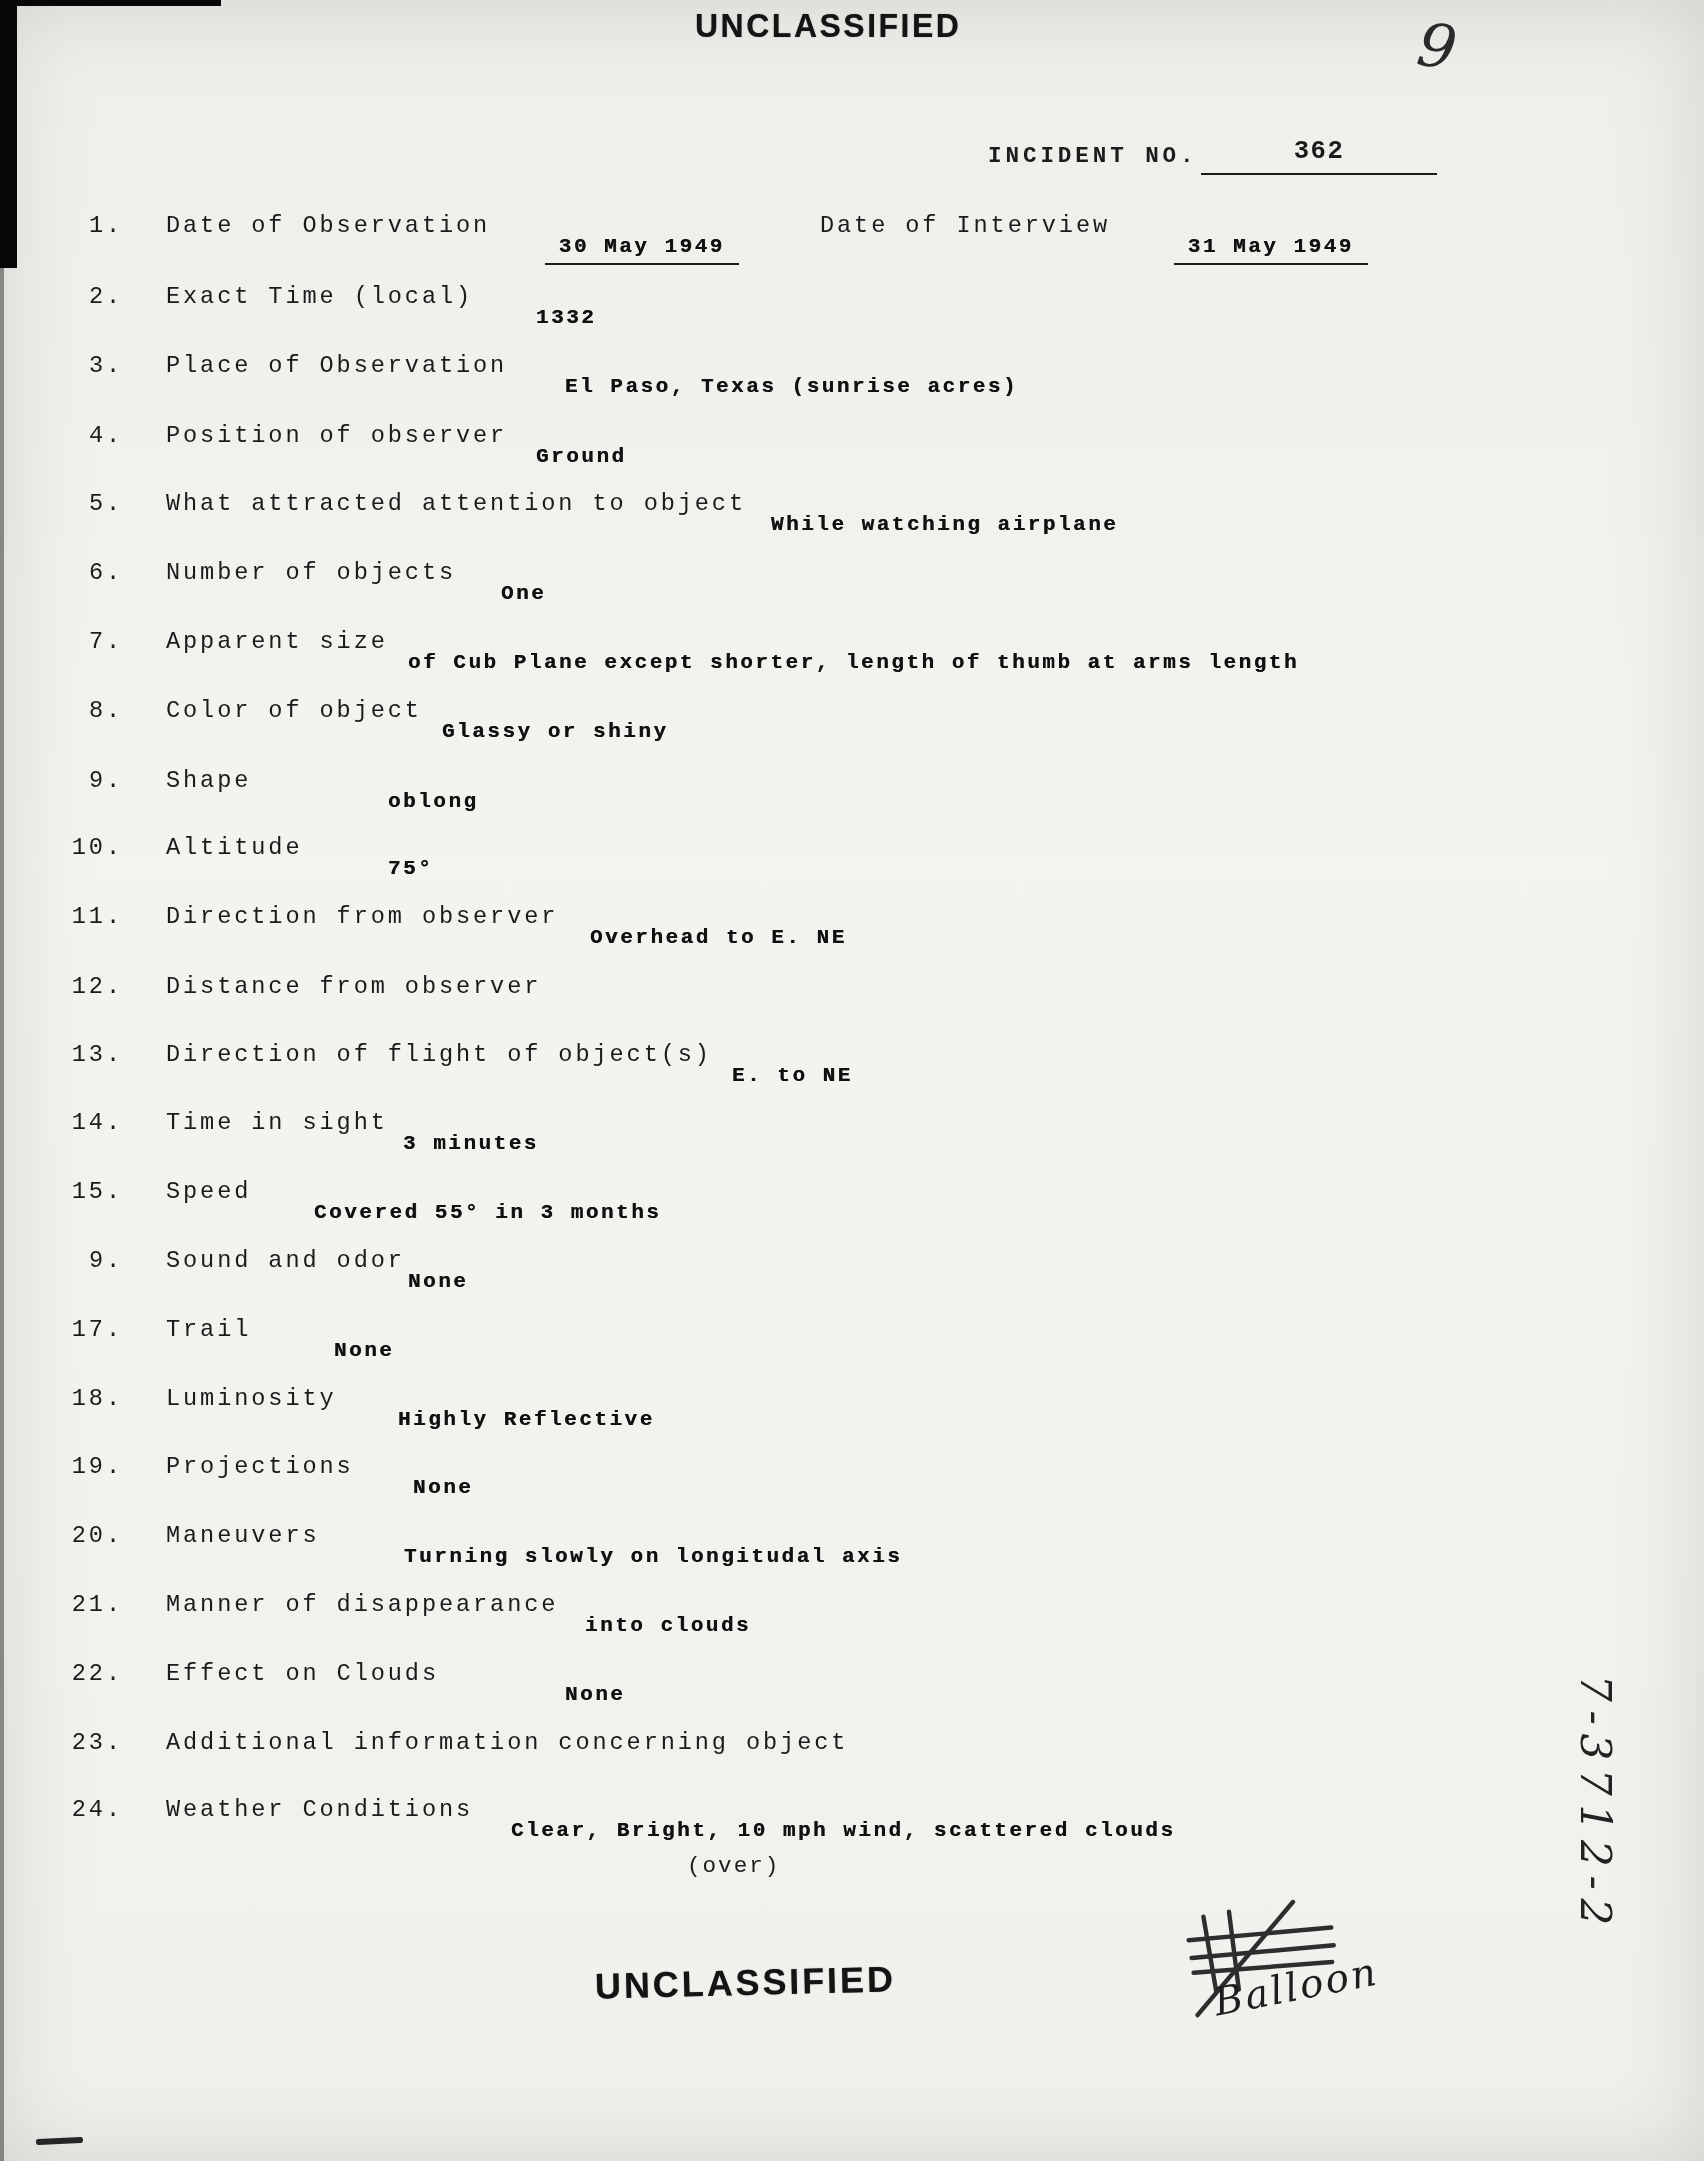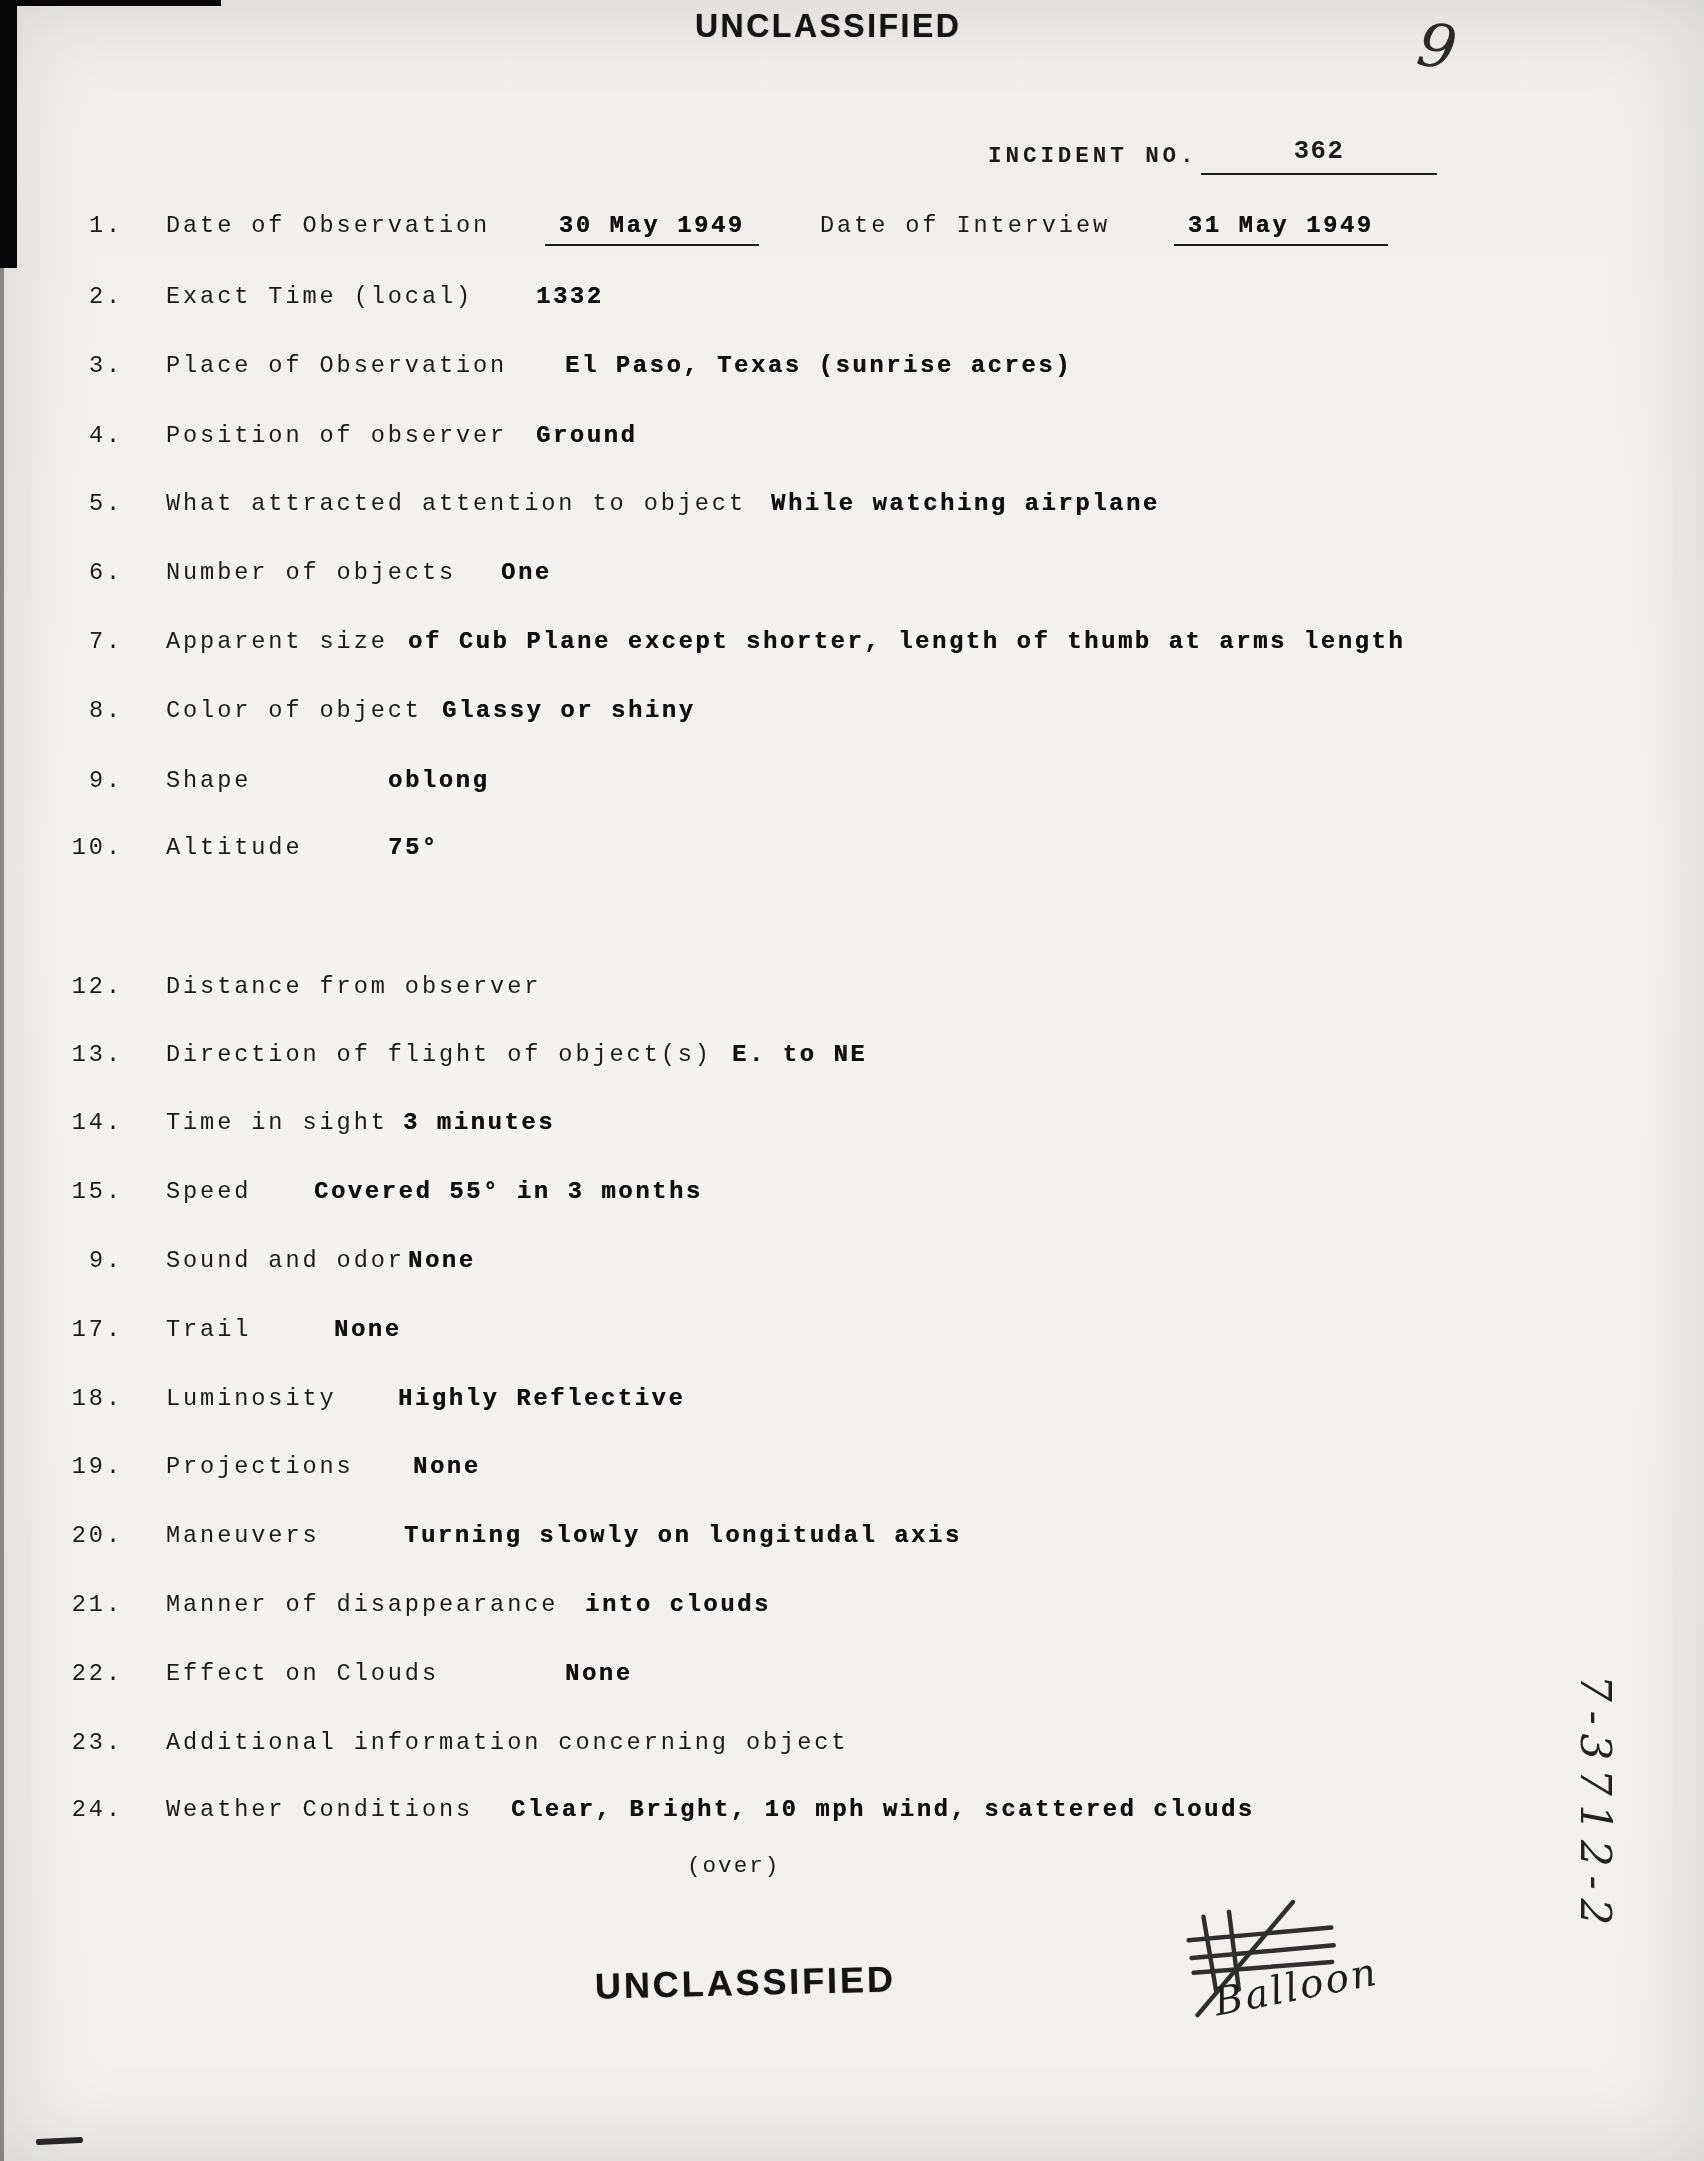--- a/index.html
+++ b/index.html
@@ -53,22 +53,23 @@
     text-align:center;font-size:25.6px;font-weight:700;letter-spacing:1.5px;
     border-bottom:2.5px solid #1c1c1c;padding-bottom:6.9px;
   }
 
   
   .row{position:absolute;left:0;width:100%;height:61px;white-space:nowrap;font-size:23.6px;letter-spacing:2.9px;}
   .num{position:absolute;left:59px;width:64px;text-align:right;}
   .label{position:absolute;left:166px;}
   .answer{
     position:absolute;
-    font-weight:700;color:#101010;font-size:24px;letter-spacing:2.5px;
+    font-weight:700;color:#101010;font-size:21px;letter-spacing:2.5px;
     text-shadow:0.3px 0 0 rgba(10,10,10,.8);
+    margin-top:23px;
   }
   .filled{border-bottom:2px solid #1c1c1c;padding:0 13.8px 4.9px 13.8px;}
   .label2{position:absolute;font-weight:400;}
 
   .over-note{position:absolute;left:687px;top:1853px;font-size:22.6px;letter-spacing:2px;}
 
   .scribble{position:absolute;left:1169px;top:1898px;}
 </style>
 </head>
 <body>
@@ -140,20 +141,25 @@
     <span class="label">Shape</span>
     <span class="answer" style="left:388px">oblong</span>
   </div>
 
   <div class="row" style="top:834px">
     <span class="num">10.</span>
     <span class="label">Altitude</span>
     <span class="answer" style="left:388px">75°</span>
   </div>
 
+  <div class="row" style="top:903px">
+    <span class="num">11.</span>
+    <span class="label">Direction from observer</span>
+    <span class="answer" style="left:590px">Overhead to E. NE</span>
+  </div>
 
   <div class="row" style="top:973px">
     <span class="num">12.</span>
     <span class="label">Distance from observer</span>
     <span class="answer" style="left:590px"></span>
   </div>
 
   <div class="row" style="top:1041px">
     <span class="num">13.</span>
     <span class="label">Direction of flight of object(s)</span>

